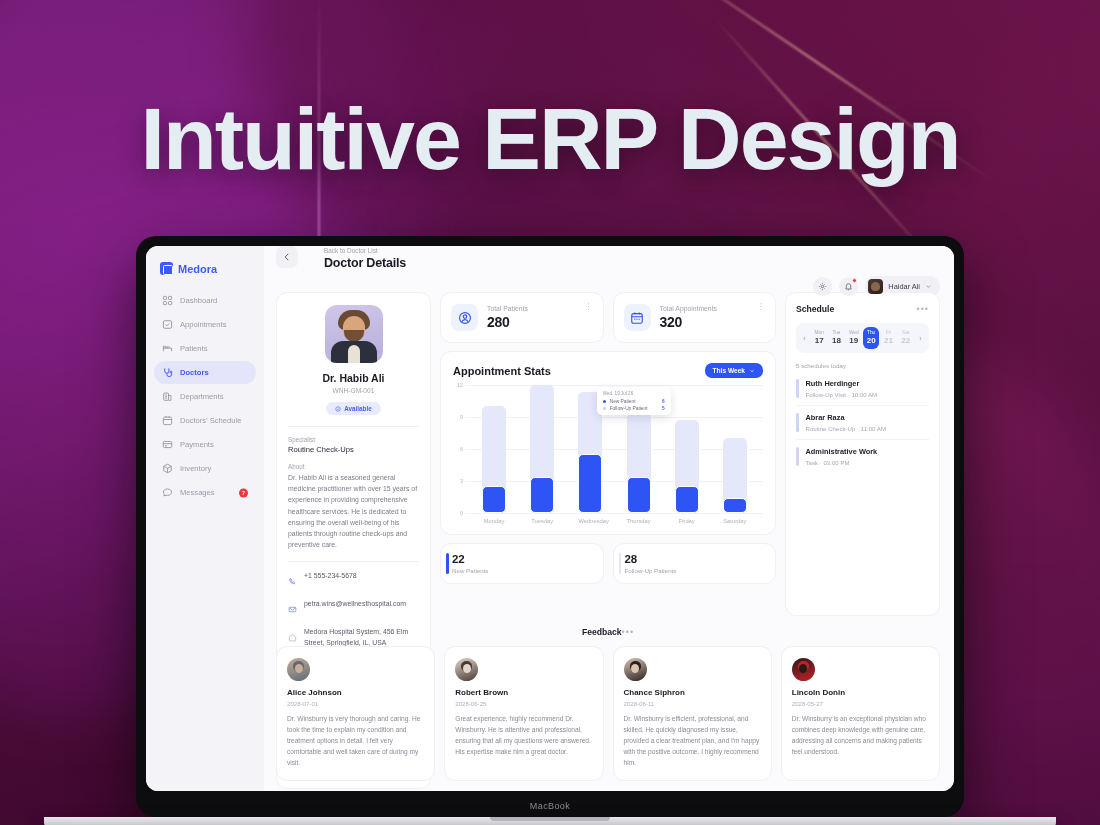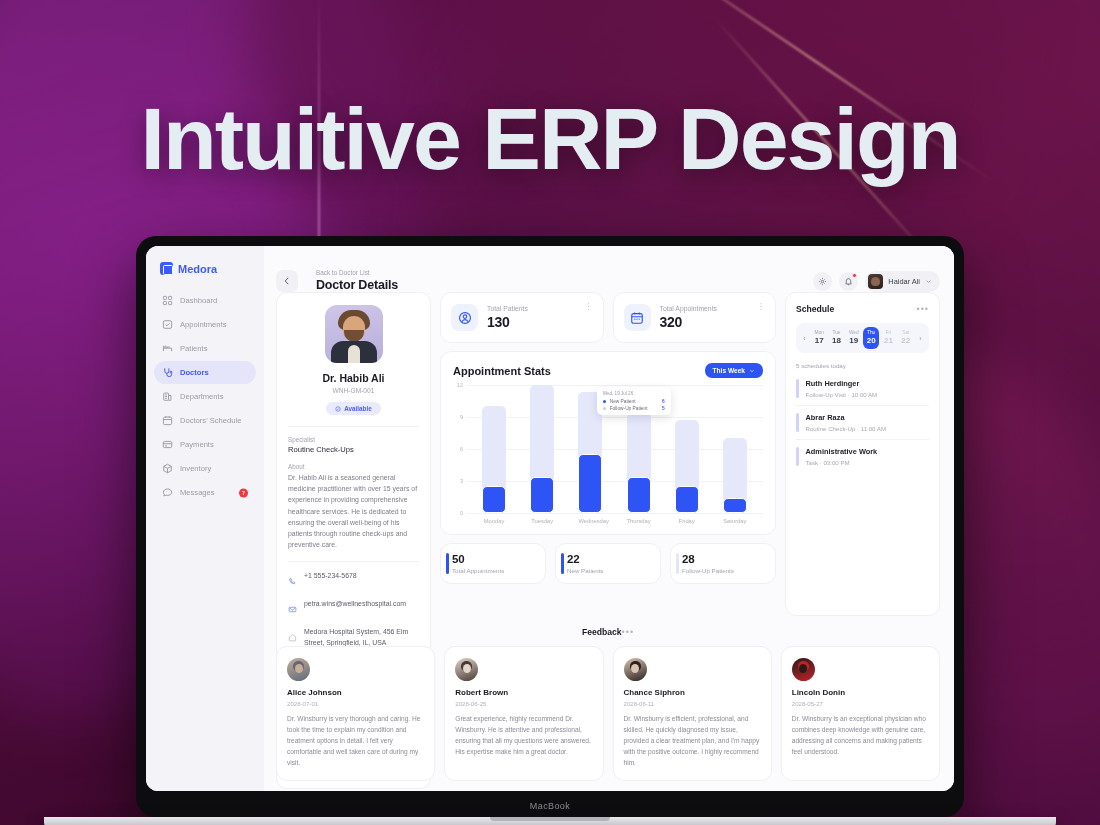--- a/index.html
+++ b/index.html
@@ -77,21 +77,21 @@
                   border-radius:50%; background:rgba(255,255,255,.09); }
   .promo:after { content:""; position:absolute; right:6px; bottom:-24px; width:52px; height:52px;
                  border-radius:50%; background:rgba(255,255,255,.07); }
   .promo-ico { width:22px; height:22px; border-radius:7px; background:rgba(255,255,255,.22);
                display:flex; align-items:center; justify-content:center; margin-bottom:16px; }
   .promo-t1 { font-size:7.4px; font-weight:bold; line-height:1.45; }
   .promo-t2 { font-size:7.4px; line-height:1.45; opacity:.96; }
 
   
   .main { flex:1; background:#fbfbfd; display:flex; flex-direction:column; min-width:0; }
-  .topbar { height:46px; display:flex; align-items:flex-end; padding:0 14px 0 12px; gap:18px; }
+  .topbar { height:46px; display:flex; align-items:flex-start; padding:0 14px 0 12px; gap:26px; }
   .back-btn { width:22px; height:22px; border-radius:7px; background:#f1f1f5;
               display:flex; align-items:center; justify-content:center; cursor:pointer; flex:0 0 22px; }
   .crumb { font-size:6.4px; color:#a2a2b0; line-height:1.5; }
   .ptitle { font-size:12.5px; font-weight:bold; color:#1a1a24; letter-spacing:-.2px; }
   .top-right { margin-left:auto; display:flex; align-items:center; gap:7px;margin-top:30px; }
   .round-btn { width:19px; height:19px; border-radius:50%; background:#f1f1f5;
                display:flex; align-items:center; justify-content:center; position:relative; cursor:pointer; }
   .dot { position:absolute; right:1px; top:1px; width:5px; height:5px; border-radius:50%;
          background:#f4353f; border:1px solid #f1f1f5; }
   .user-chip { display:flex; align-items:center; gap:5px; background:#f1f1f5; border-radius:13px;
@@ -483,21 +483,21 @@
               <div class="card stat">
                 <span class="stat-ico">
                   <svg viewBox="0 0 16 16" width="14" height="14" fill="none" stroke="#2f54f5" stroke-width="1.3">
                       <circle cx="8" cy="8" r="6.2"></circle>
                       <circle cx="8" cy="6.4" r="2"></circle>
                       <path d="M4.4 12.4a3.8 3.8 0 0 1 7.2 0"></path>
                     </svg>
                 </span>
                 <div>
                   <div class="stat-lbl">Total Patients</div>
-                  <div class="stat-val">130</div>
+                  <div class="stat-val">280</div>
                 </div>
                 <span class="vdots">⋮</span>
               </div>
               <div class="card stat">
                 <span class="stat-ico">
                   <svg viewBox="0 0 16 16" width="14" height="14" fill="none" stroke="#2f54f5" stroke-width="1.3">
                       <rect x="2" y="3" width="12" height="11" rx="2"></rect>
                       <path d="M2 6.6h12M5.5 1.8v2.2M10.5 1.8v2.2"></path>
                       <circle cx="5.5" cy="9.4" r=".7" fill="#2f54f5" stroke="none"></circle>
                       <circle cx="8" cy="9.4" r=".7" fill="#2f54f5" stroke="none"></circle>
@@ -581,24 +581,20 @@
                   <div class="xtick">Monday</div>
                   <div class="xtick">Tuesday</div>
                   <div class="xtick">Wednesday</div>
                   <div class="xtick">Thursday</div>
                   <div class="xtick">Friday</div>
                   <div class="xtick">Saturday</div>
                 </div>
             </div>
 
             <div class="mini-row">
-              <div class="card mini m1">
-                <div class="mini-v">50</div>
-                <div class="mini-l">Total Appointments</div>
-              </div>
               <div class="card mini m2">
                 <div class="mini-v">22</div>
                 <div class="mini-l">New Patients</div>
               </div>
               <div class="card mini m3">
                 <div class="mini-v">28</div>
                 <div class="mini-l">Follow-Up Patients</div>
               </div>
             </div>
           </div>

